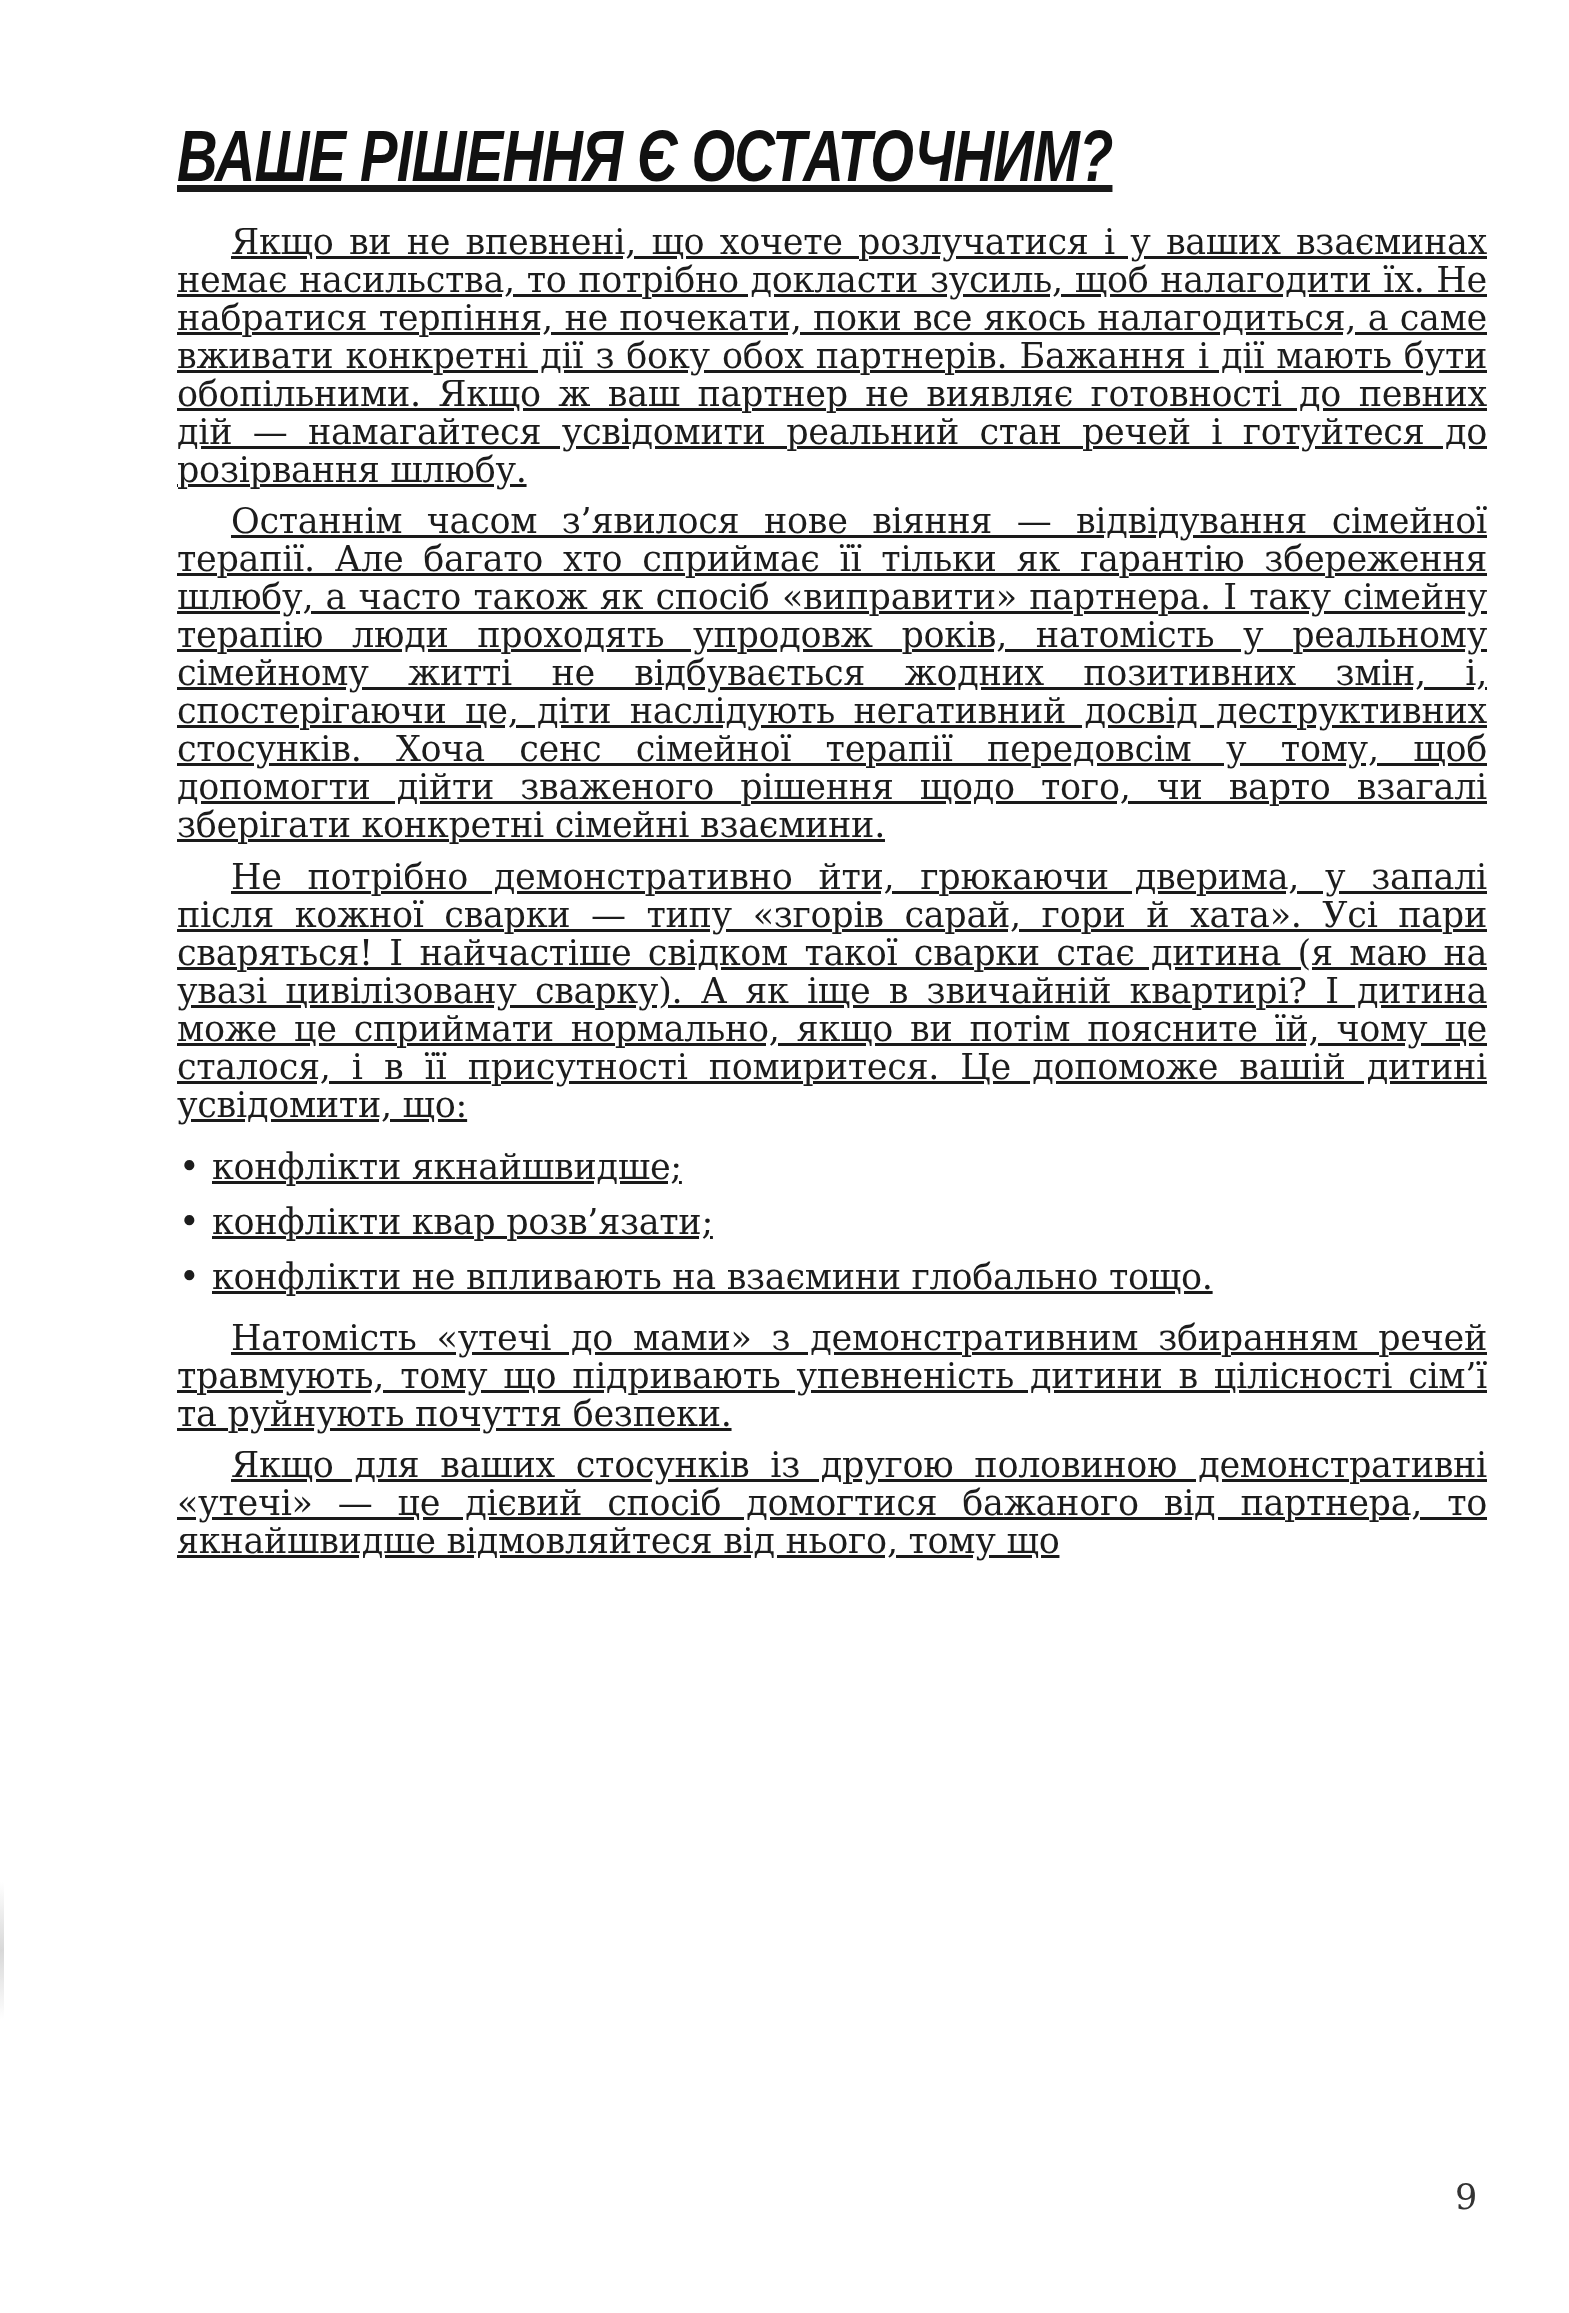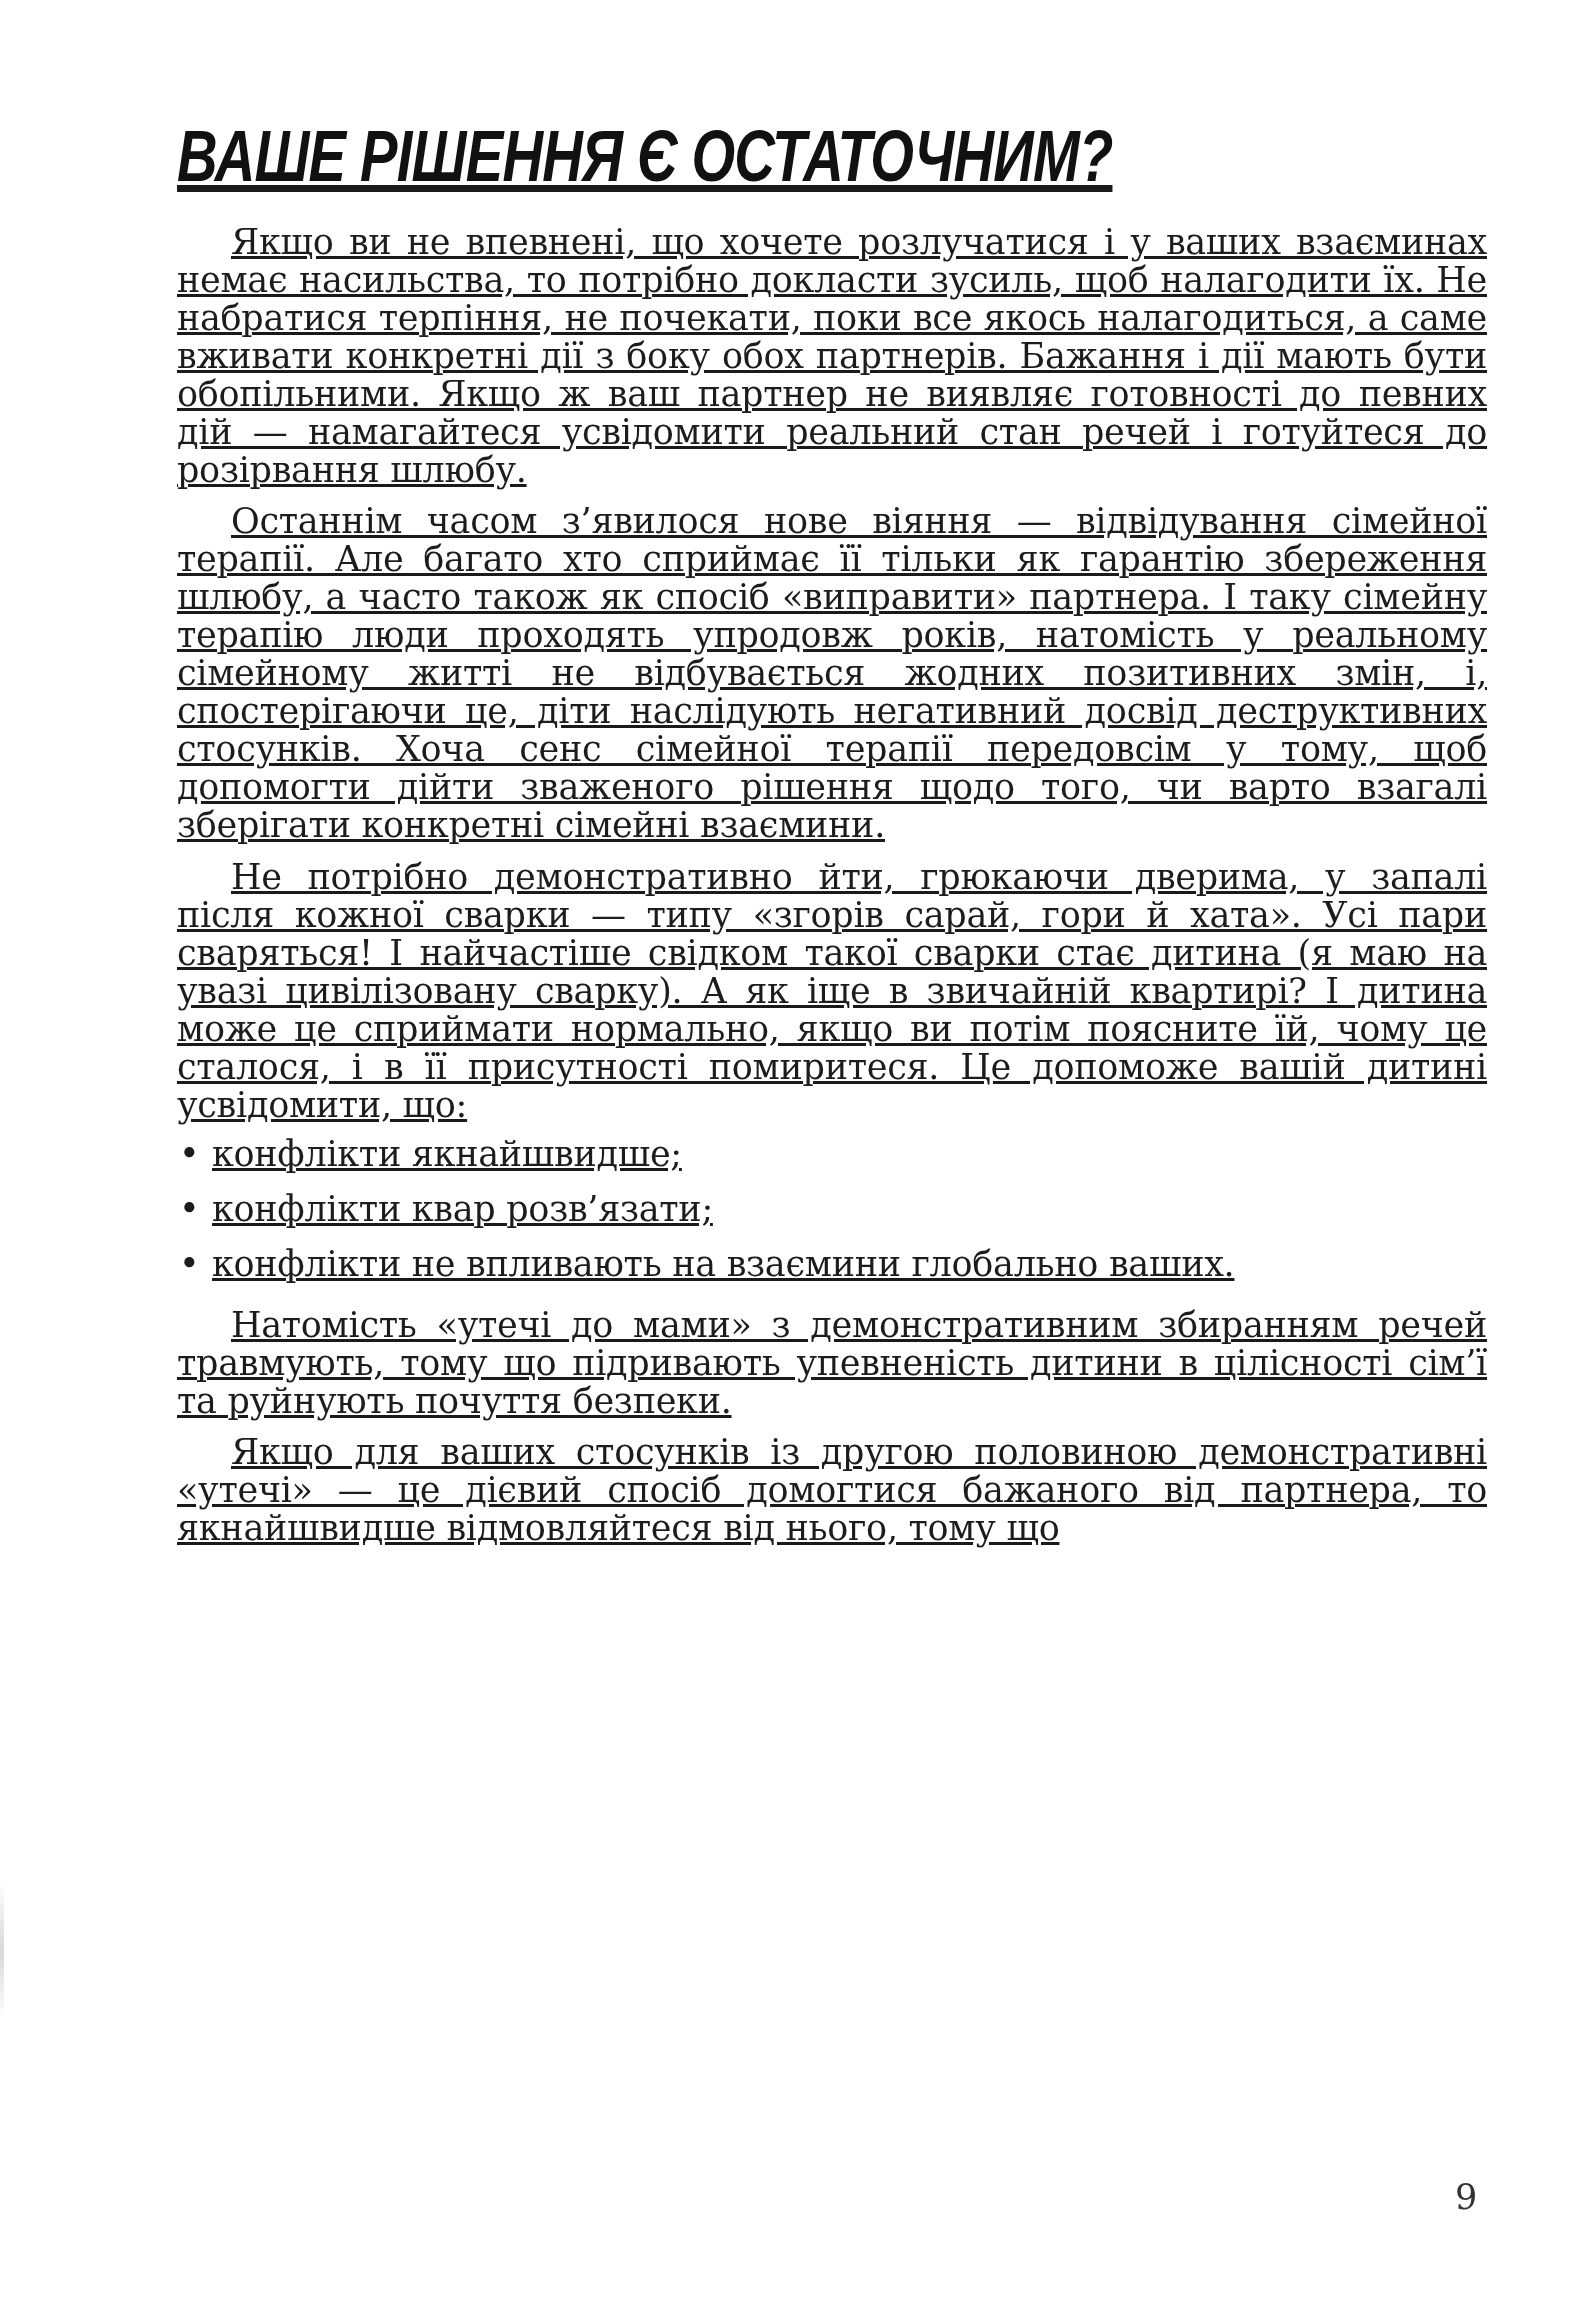--- a/index.html
+++ b/index.html
@@ -40,21 +40,21 @@
       font-size: 35px;
       line-height: 38px;
       text-align: justify;
       text-indent: 54px;
       margin: 0 0 13.7px 0;
       hyphens: manual;
       color: #1c1c1c;
       letter-spacing: -0.3px;
     }
     .para.no-gap {
-      margin-bottom: 3px;
+      margin-bottom: 16px;
     }
     .bullets {
       list-style: none;
       margin: 0 0 13.7px 0;
       padding: 0;
       font-family: "DejaVu Serif", serif;
       font-size: 35px;
       line-height: 55px;
       color: #1c1c1c;
       letter-spacing: -0.3px;
@@ -101,21 +101,21 @@
     <li>
       <span class="bullet-dot">•</span>
       <span>конфлікти якнайшвидше;</span>
     </li>
     <li>
       <span class="bullet-dot">•</span>
       <span>конфлікти квар розв’язати;</span>
     </li>
     <li>
       <span class="bullet-dot">•</span>
-      <span>конфлікти не впливають на взаємини глобально ваших.</span>
+      <span>конфлікти не впливають на взаємини глобально тощо.</span>
     </li>
   </ul>
 
   <p class="para">Натомість «утечі до мами» з демонстративним збиранням речей травмують, тому що підривають упевненість дитини в цілісності сім’ї та руйнують почуття безпеки.</p>
   <p class="para">Якщо для ваших стосунків із другою половиною демон­стративні «утечі» — це дієвий спосіб домогтися бажаного від партнера, то якнайшвидше відмовляйтеся від нього, тому що</p>
 </div>
 
 <div class="page-number">9</div>
 
 

